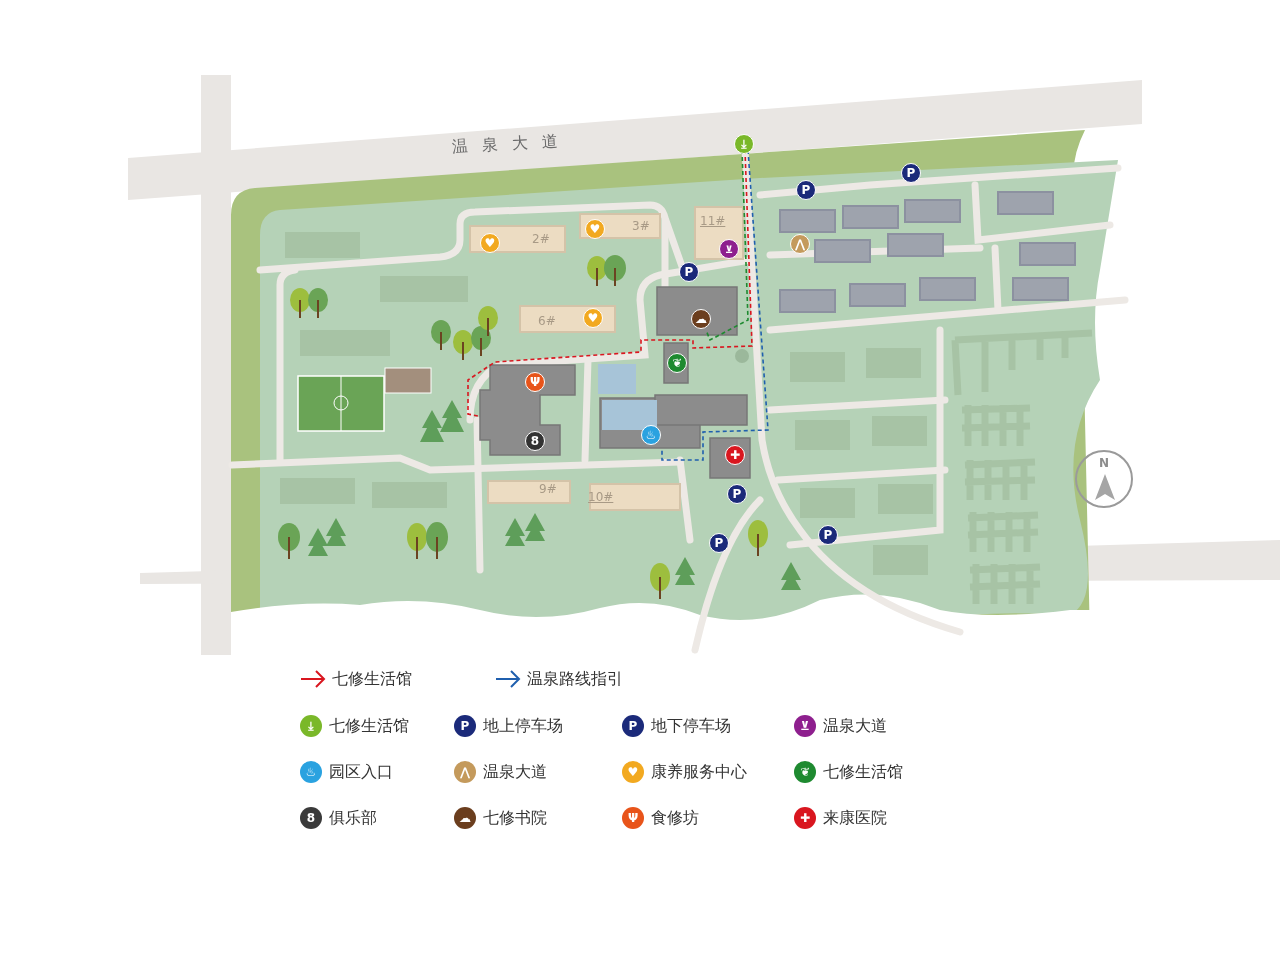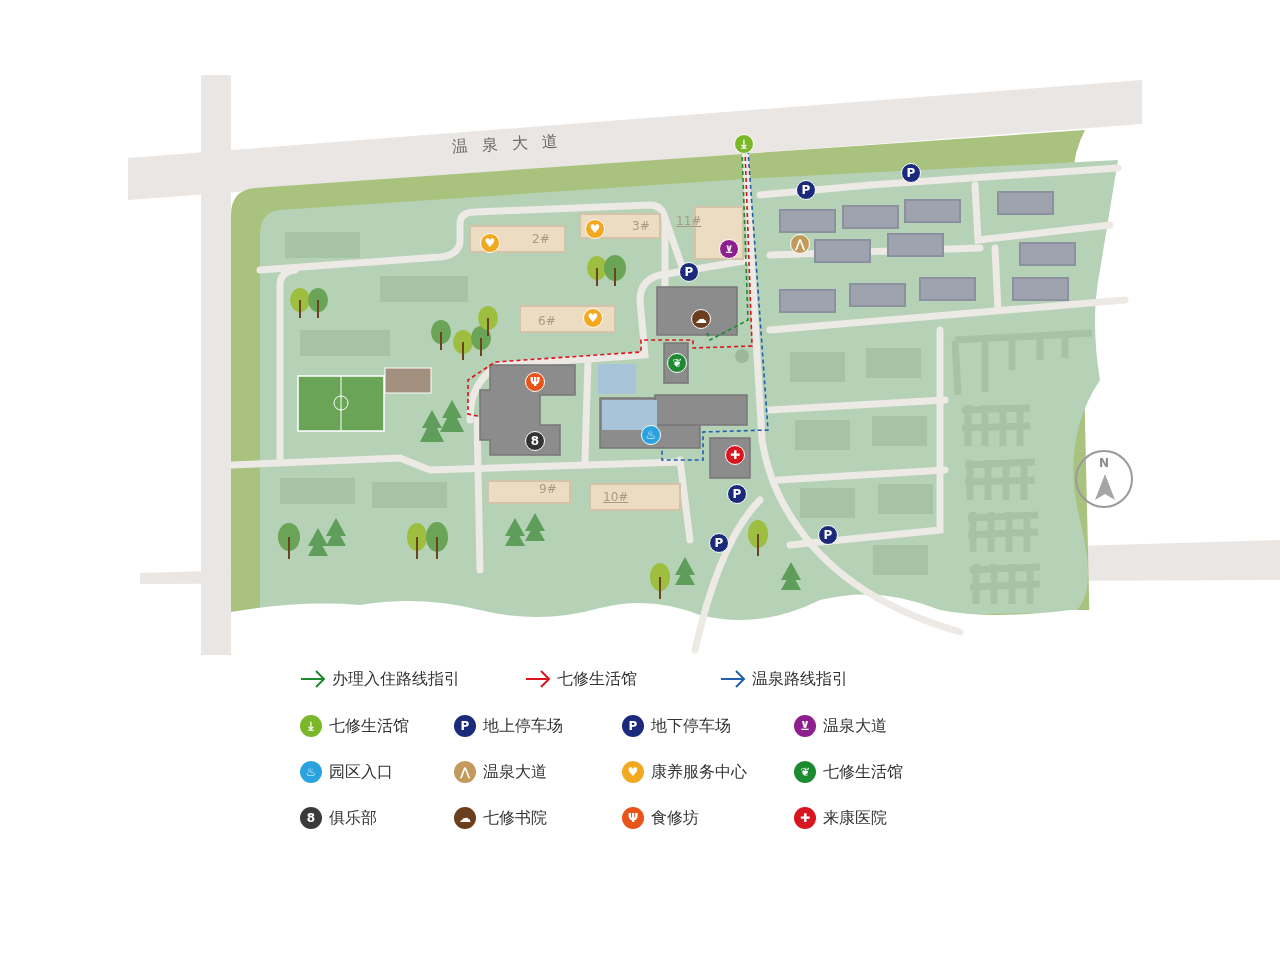--- a/index.html
+++ b/index.html
@@ -201,23 +201,23 @@
     <path d="M748 150 L768 430 L703 432 L703 460 L662 460 L662 450" stroke="#1f5fae"></path>
   </g>
   <circle cx="742" cy="356" r="7" fill="#9bb89b"></circle>
 </svg>
 
 <div class="road-label">温泉大道</div>
 
 <div class="bnum" style="left:532px;top:232px;">2#</div>
 <div class="bnum" style="left:632px;top:219px;">3#</div>
 <div class="bnum" style="left:538px;top:314px;">6#</div>
-<div class="bnum" style="left:676px;top:214px;text-decoration:underline;">11#</div>
+<div class="bnum" style="left:700px;top:214px;text-decoration:underline;">11#</div>
 <div class="bnum" style="left:539px;top:482px;">9#</div>
-<div class="bnum" style="left:603px;top:490px;text-decoration:underline;">10#</div>
+<div class="bnum" style="left:588px;top:490px;text-decoration:underline;">10#</div>
 
 <div class="poi" style="left:734px;top:134px;background:#7ab829;">⤓</div>
 <div class="poi" style="left:901px;top:163px;background:#1b2a7a;">P</div>
 <div class="poi" style="left:796px;top:180px;background:#1b2a7a;">P</div>
 <div class="poi" style="left:679px;top:262px;background:#1b2a7a;">P</div>
 <div class="poi" style="left:719px;top:239px;background:#8e1f8e;font-size:10px;">⊻</div>
 <div class="poi" style="left:790px;top:234px;background:#c49a5c;">⋀</div>
 <div class="poi" style="left:480px;top:233px;background:#f2a920;">♥</div>
 <div class="poi" style="left:585px;top:219px;background:#f2a920;">♥</div>
 <div class="poi" style="left:583px;top:308px;background:#f2a920;">♥</div>
@@ -232,26 +232,20 @@
 <div class="poi" style="left:818px;top:525px;background:#1b2a7a;">P</div>
 
 <div class="compass">
   <div class="n">N</div>
   <svg width="20" height="26" viewBox="0 0 20 26">
     <path d="M10 0 L20 26 L10 20 L0 26 Z" fill="#a5a5a5"></path>
   </svg>
 </div>
 
 <div class="legend-routes">
-  <div class="route-item" style="width:225px;">
-    <svg width="26" height="18" viewBox="0 0 26 18">
-        <path d="M1 9 H24 M16 1 L24 9 L16 17" stroke="#1e8a30" stroke-width="2" fill="none"></path>
-      </svg>
-    <span>办理入住路线指引</span>
-  </div>
   <div class="route-item" style="width:195px;">
     <svg width="26" height="18" viewBox="0 0 26 18">
         <path d="M1 9 H24 M16 1 L24 9 L16 17" stroke="#d9161f" stroke-width="2" fill="none"></path>
       </svg>
     <span>七修生活馆</span>
   </div>
   <div class="route-item">
     <svg width="26" height="18" viewBox="0 0 26 18">
         <path d="M1 9 H24 M16 1 L24 9 L16 17" stroke="#1f5fae" stroke-width="2" fill="none"></path>
       </svg>

